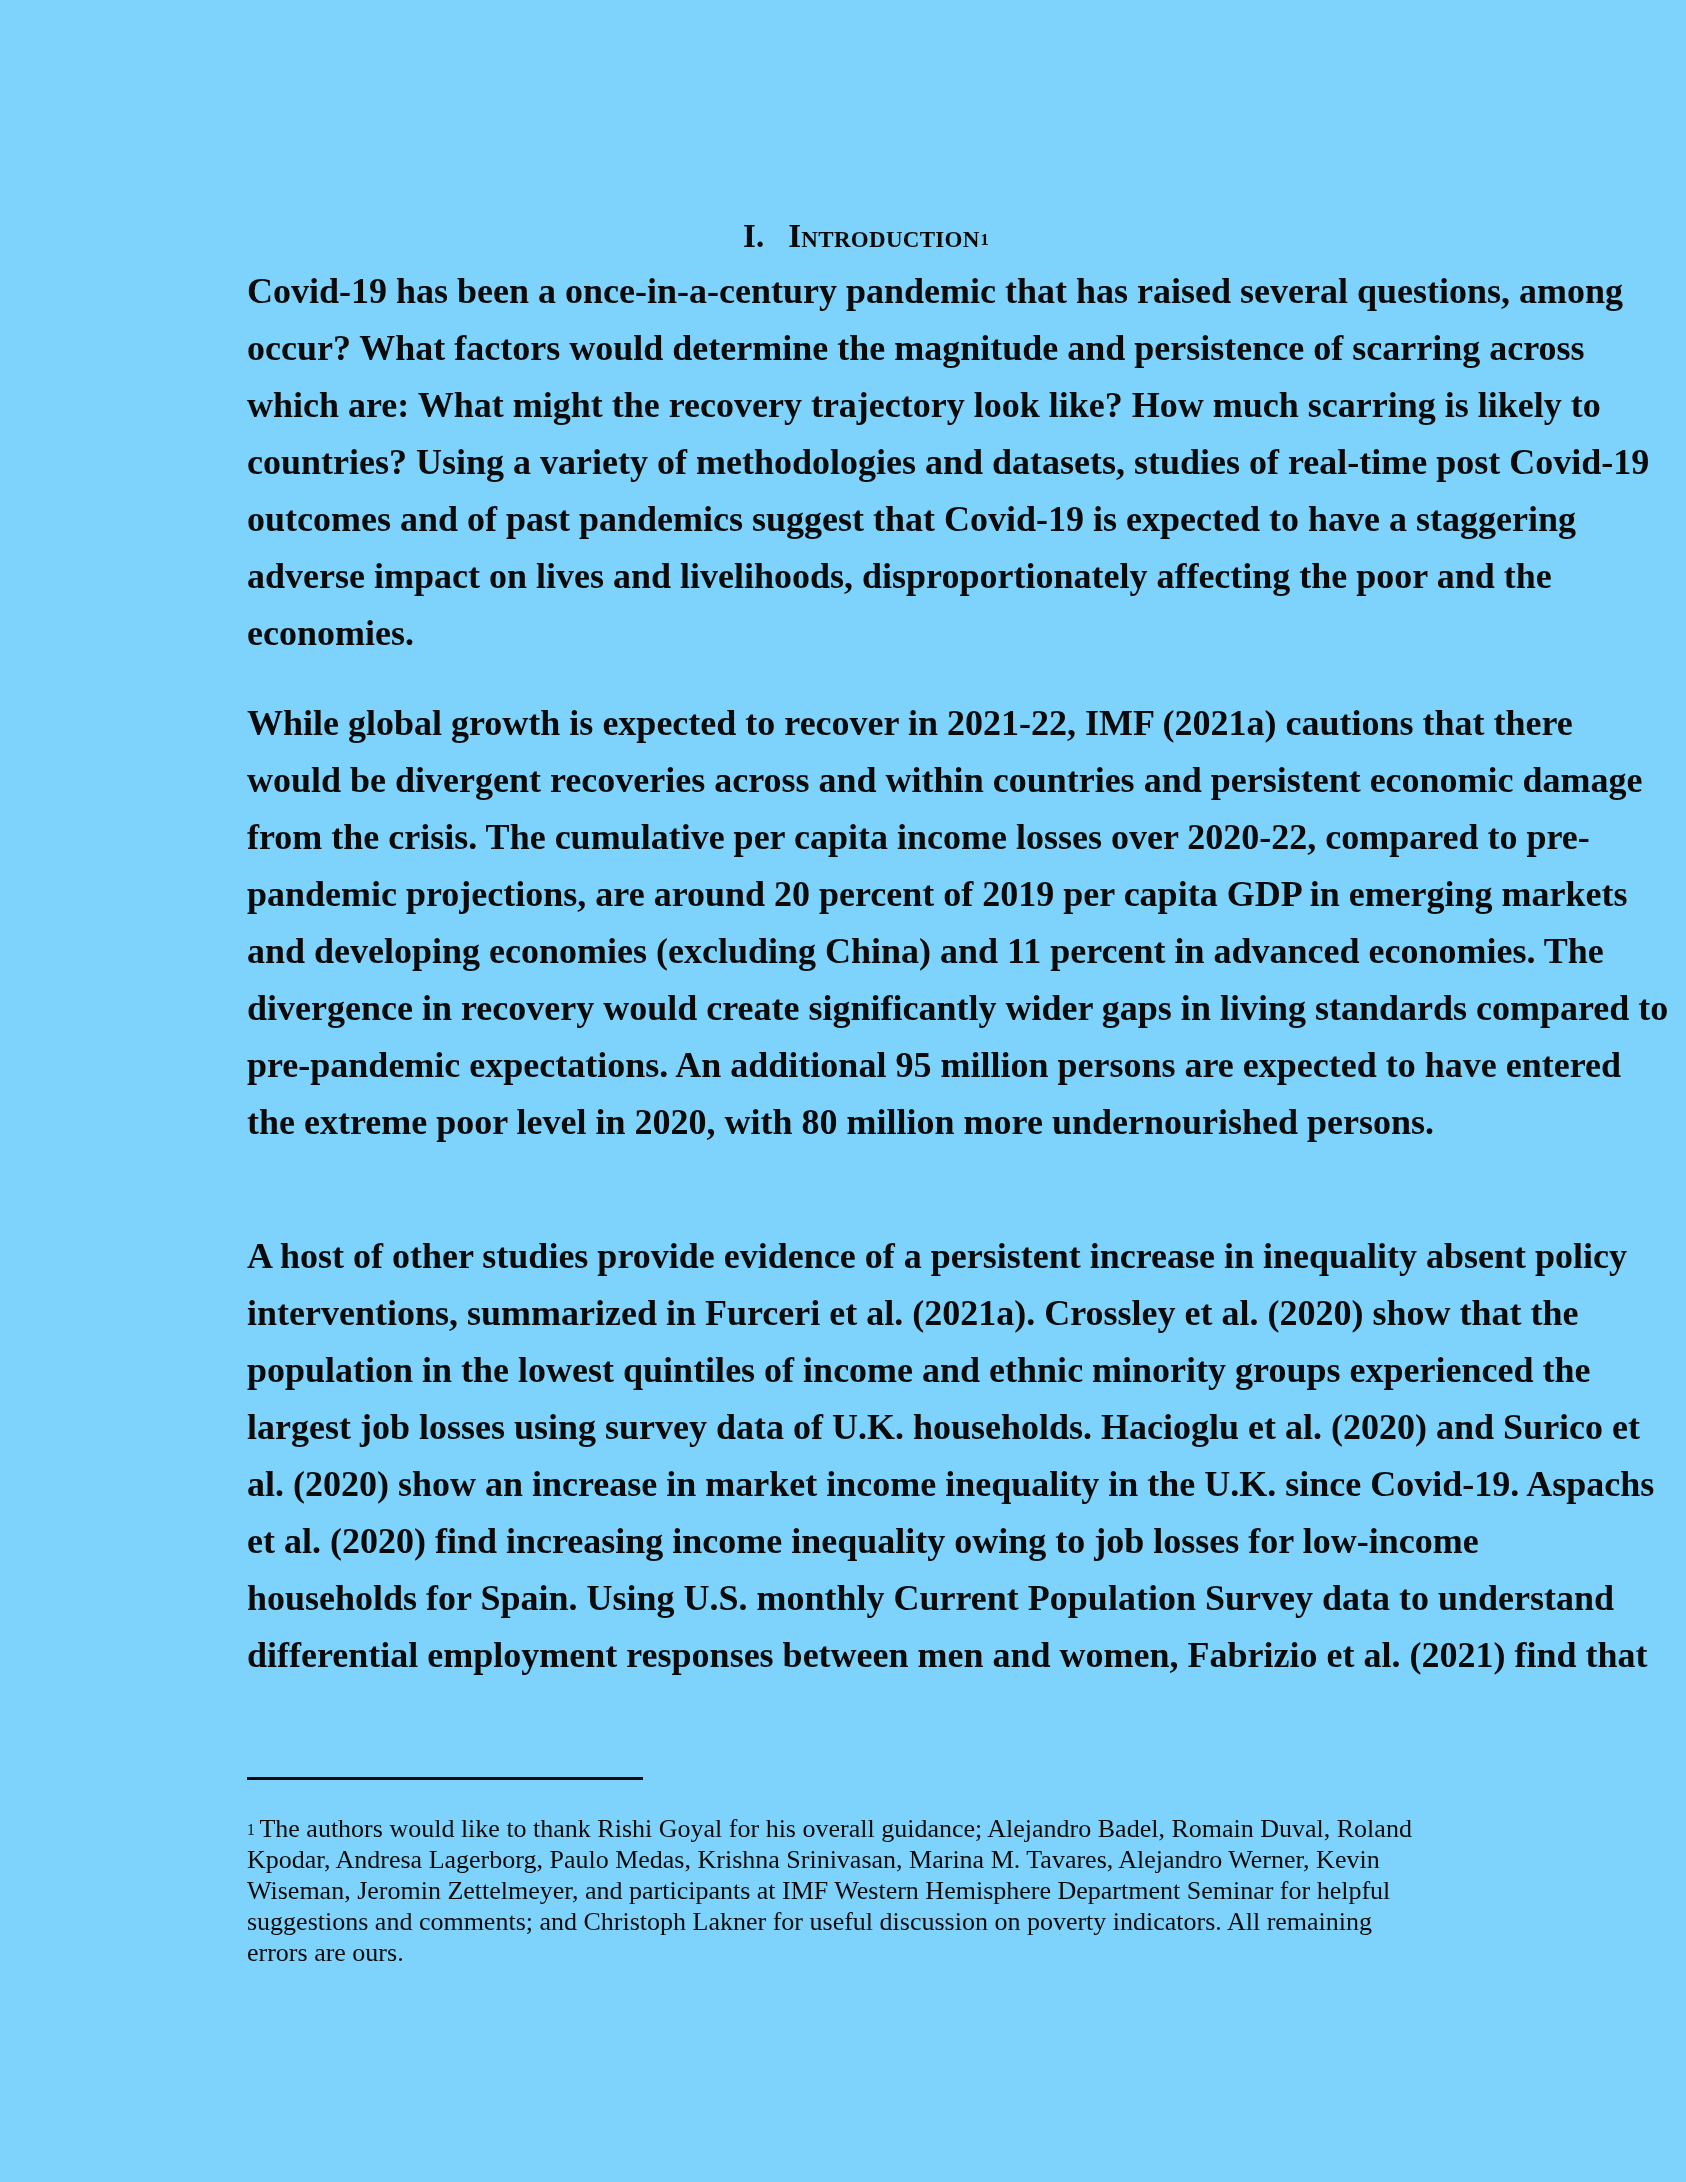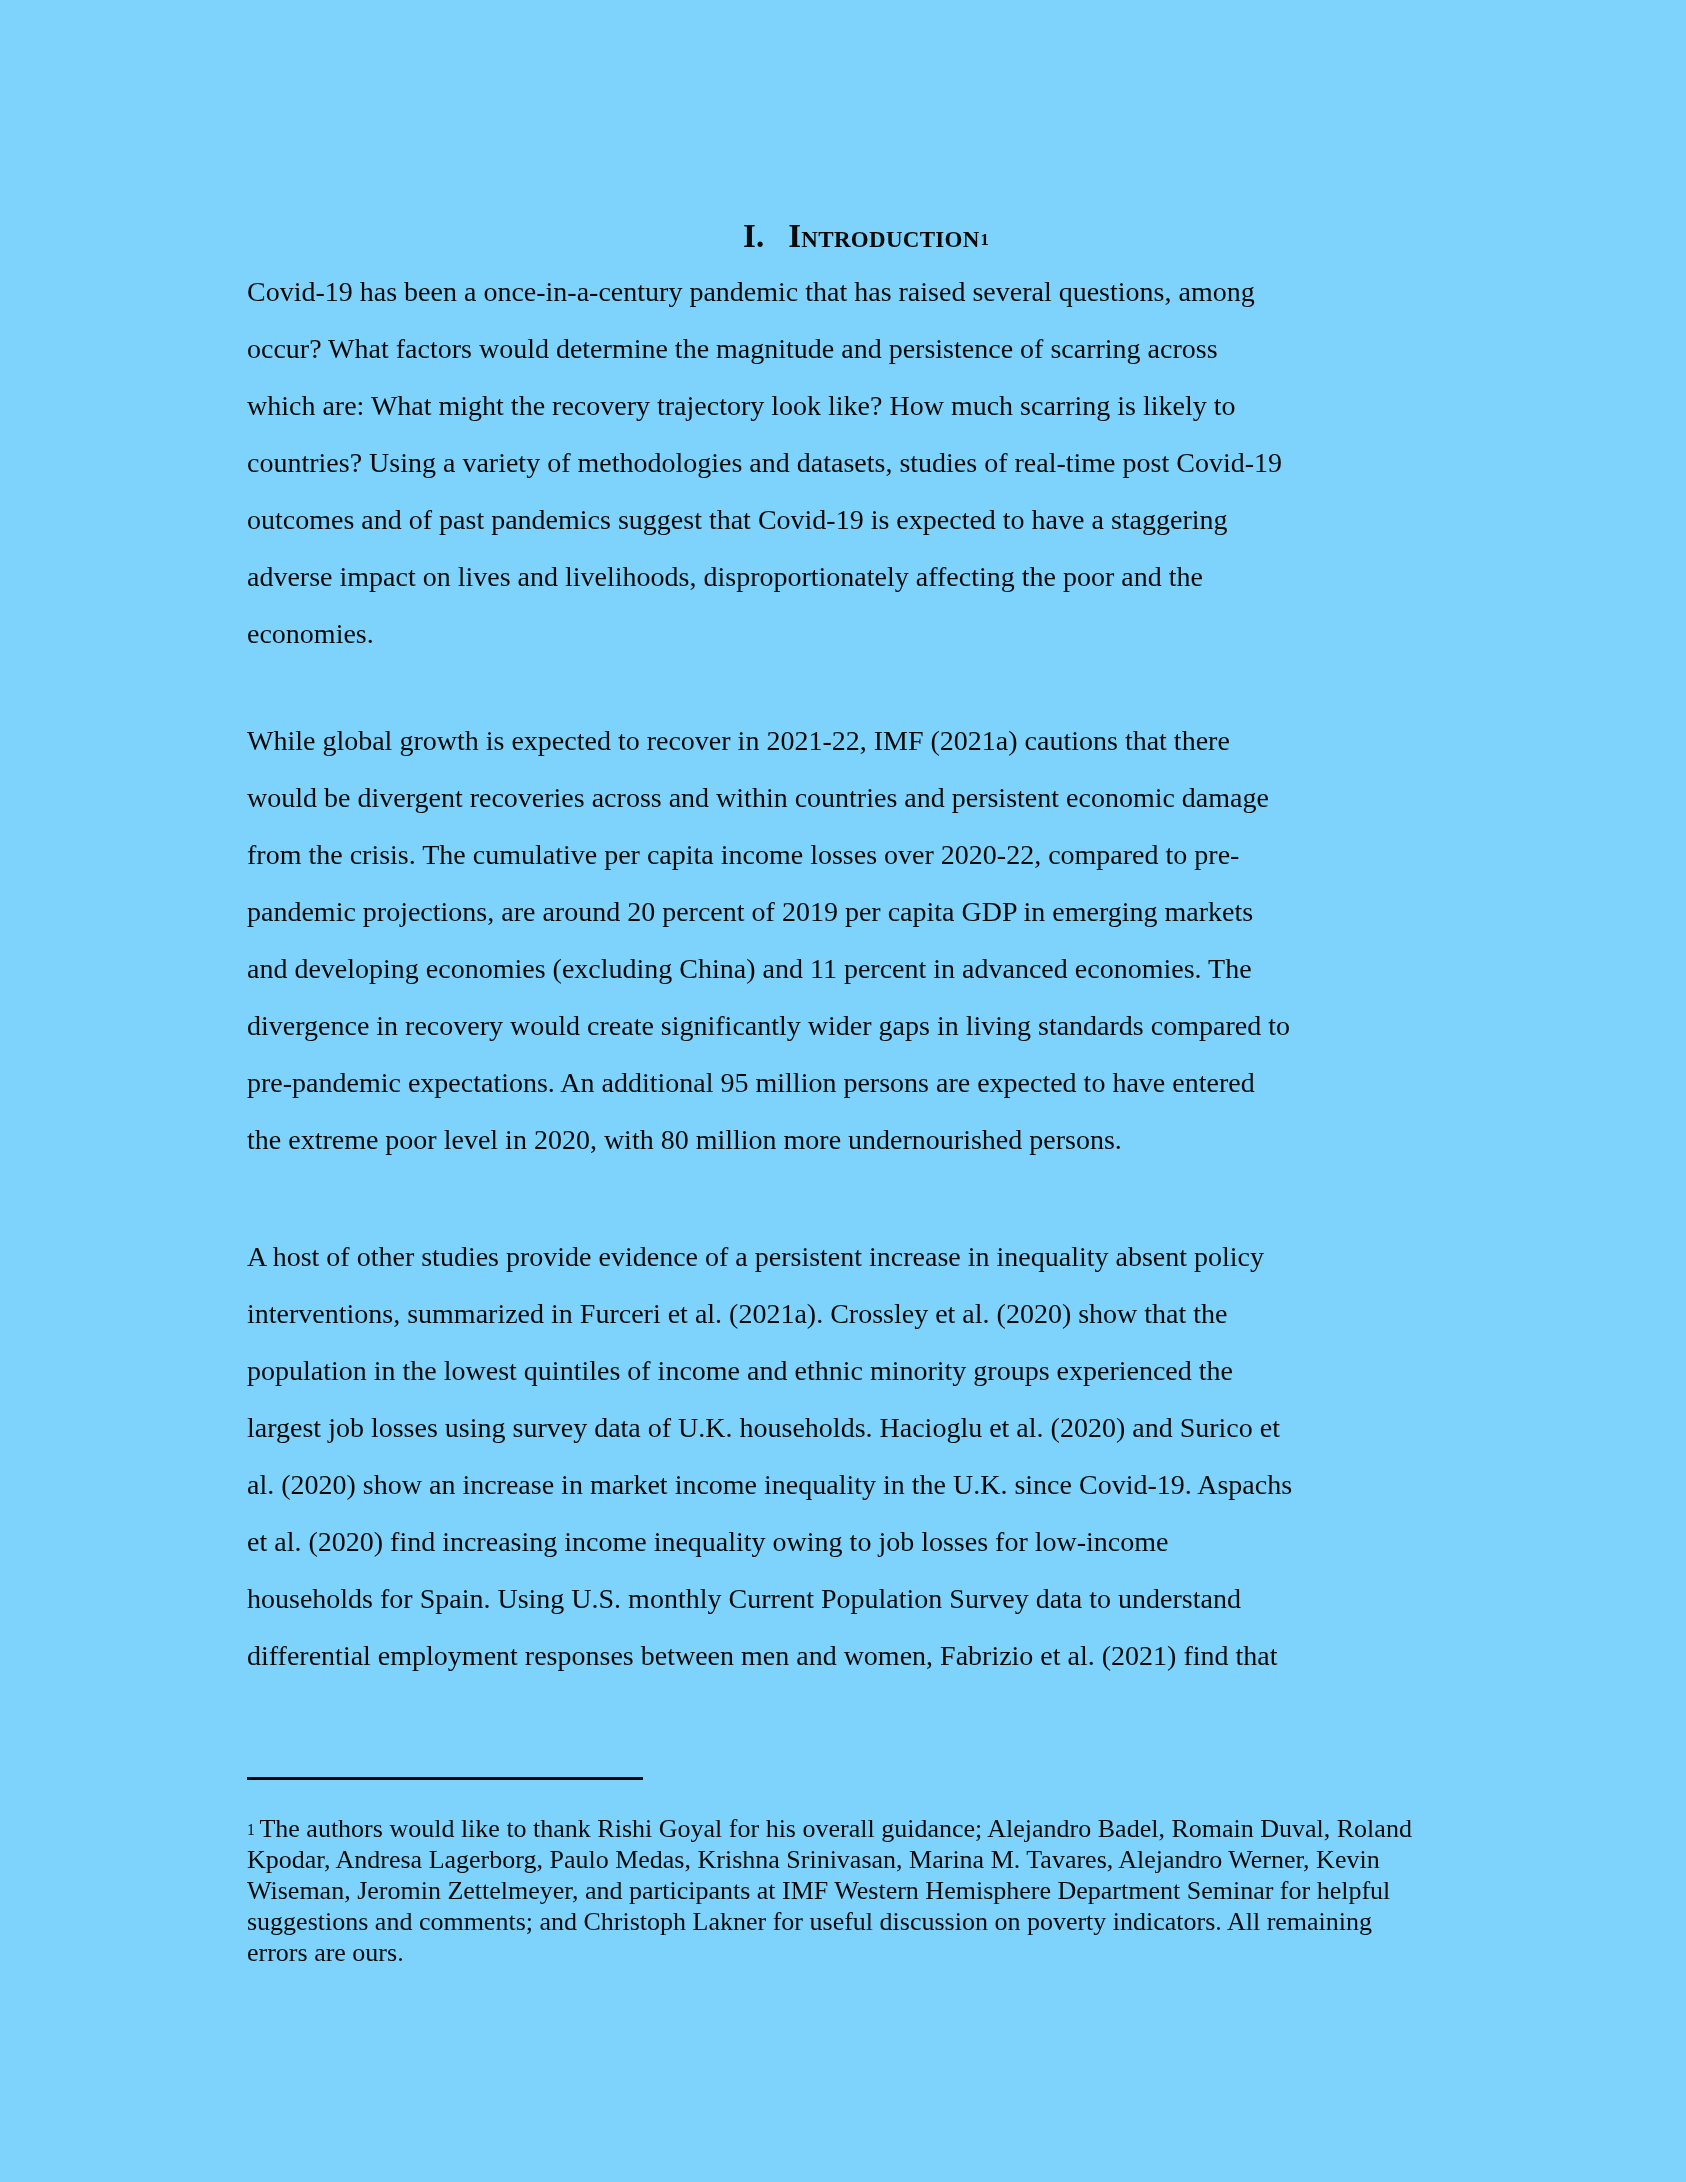--- a/index.html
+++ b/index.html
@@ -45,24 +45,25 @@
       margin-left: 0.9px;
     }
     .para {
       position: absolute;
       left: 247px;
       width: 1255px;
       margin: 0;
     }
     .line {
       display: block;
-      font-size: 28px;
+      font-size: 36px;
       line-height: 57px;
       height: 57px;
       white-space: nowrap;
+      font-weight: bold;
     }
     .fn-rule {
       position: absolute;
       left: 247px;
       top: 1777px;
       width: 396px;
       height: 2.8px;
       background: #0a0a0a;
     }
     .footnote {
@@ -99,21 +100,21 @@
   <div class="para" style="top:263px;">
     <span class="line">Covid-19 has been a once-in-a-century pandemic that has raised several questions, among</span>
     <span class="line">occur? What factors would determine the magnitude and persistence of scarring across</span>
     <span class="line">which are: What might the recovery trajectory look like? How much scarring is likely to</span>
     <span class="line">countries? Using a variety of methodologies and datasets, studies of real-time post Covid-19</span>
     <span class="line">outcomes and of past pandemics suggest that Covid-19 is expected to have a staggering</span>
     <span class="line">adverse impact on lives and livelihoods, disproportionately affecting the poor and the</span>
     <span class="line">economies.</span>
   </div>
 
-  <div class="para" style="top:712px;">
+  <div class="para" style="top:695px;">
     <span class="line">While global growth is expected to recover in 2021-22, IMF (2021a) cautions that there</span>
     <span class="line">would be divergent recoveries across and within countries and persistent economic damage</span>
     <span class="line">from the crisis. The cumulative per capita income losses over 2020-22, compared to pre-</span>
     <span class="line">pandemic projections, are around 20 percent of 2019 per capita GDP in emerging markets</span>
     <span class="line">and developing economies (excluding China) and 11 percent in advanced economies. The</span>
     <span class="line">divergence in recovery would create significantly wider gaps in living standards compared to</span>
     <span class="line">pre-pandemic expectations. An additional 95 million persons are expected to have entered</span>
     <span class="line">the extreme poor level in 2020, with 80 million more undernourished persons.</span>
   </div>
 

